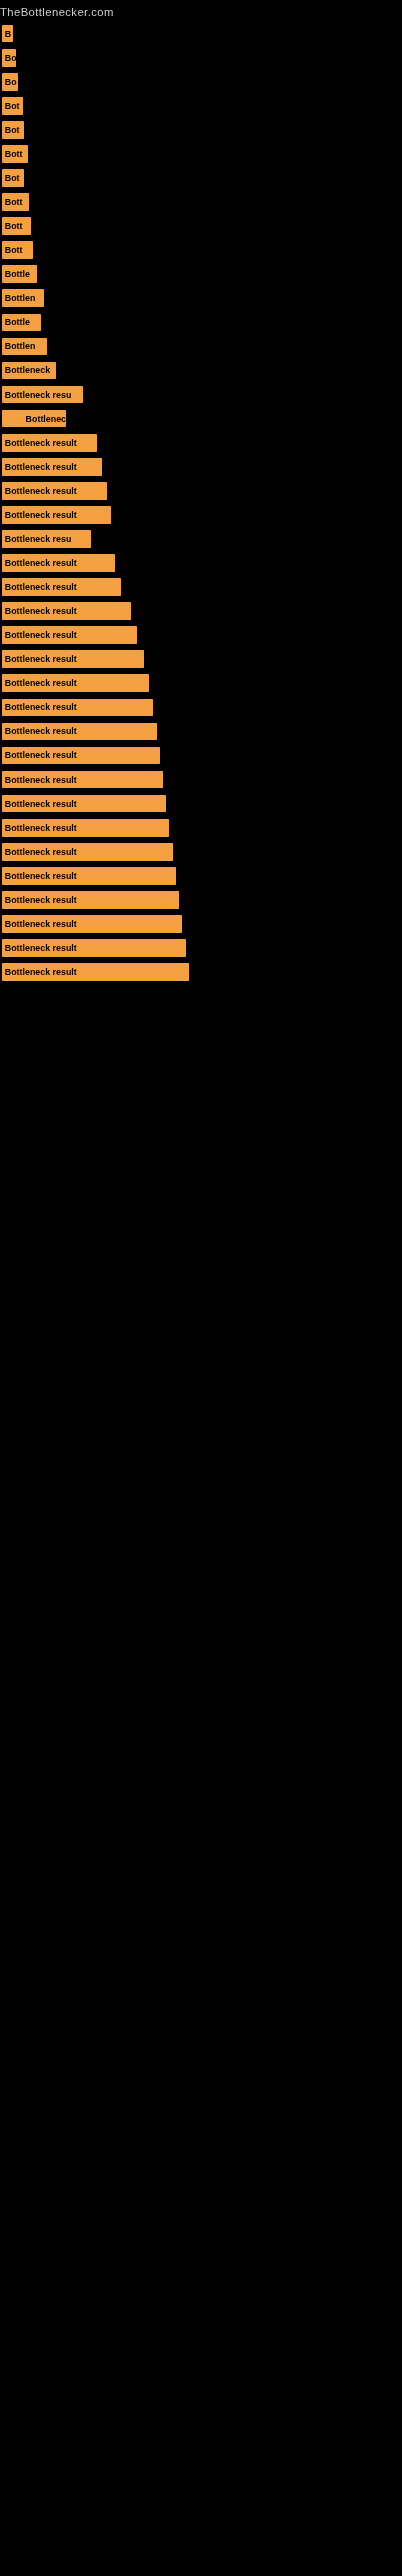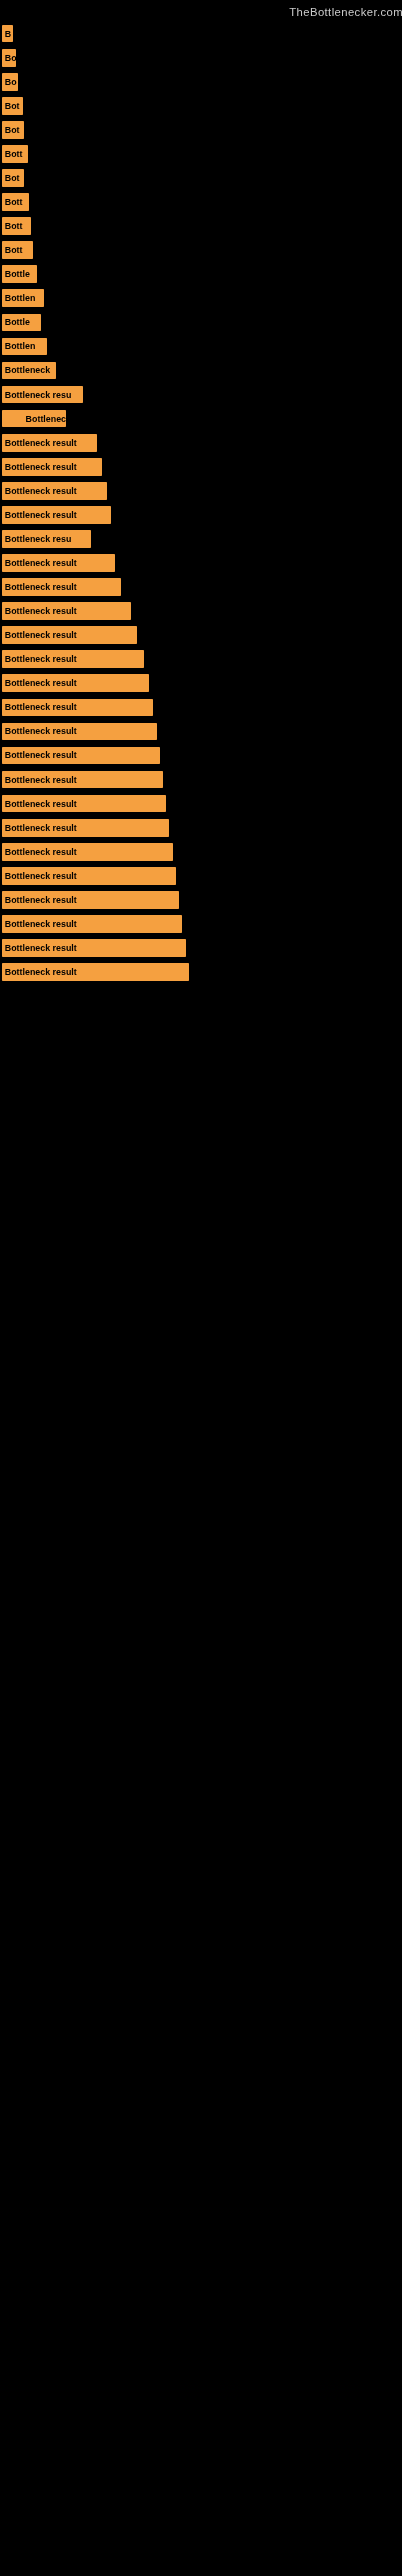--- a/index.html
+++ b/index.html
@@ -6,21 +6,21 @@
     body {
       background: #000;
       width: 403px;
       min-height: 2576px;
       font-family: Arial, sans-serif;
       position: relative;
     }
     .site-title {
       color: #ccc;
       font-size: 11.3px;
-      text-align: right;
+      text-align: left;
       padding: 6.4px 0 3.2px 0;
       letter-spacing: 0.4px;
     }
     .bar-row {
       display: flex;
       align-items: center;
       margin: 0 0 0 1.6px;
       padding: 3.2px 0;
     }
     .bar-label {

